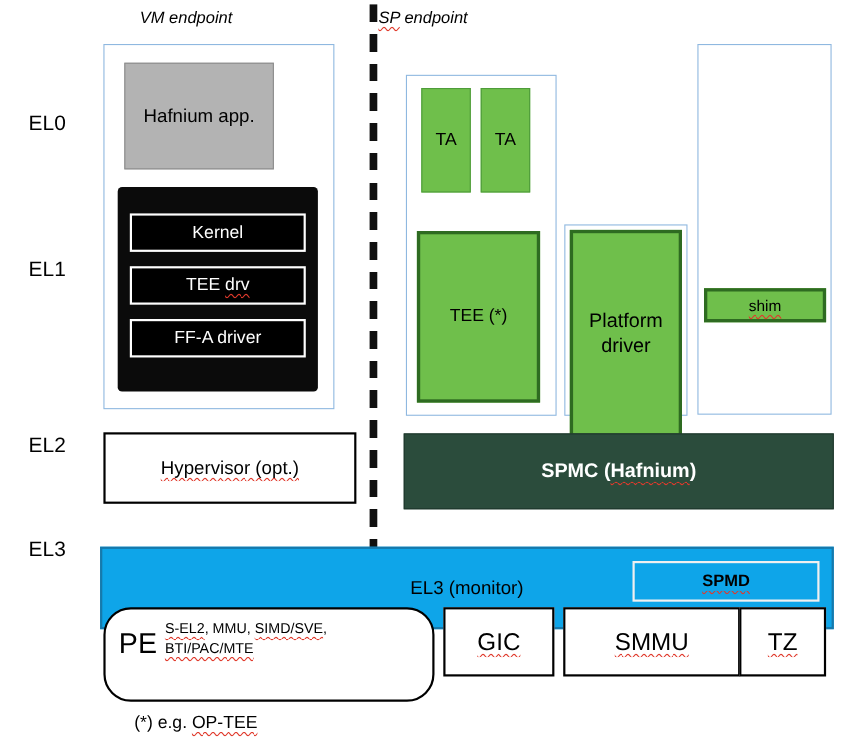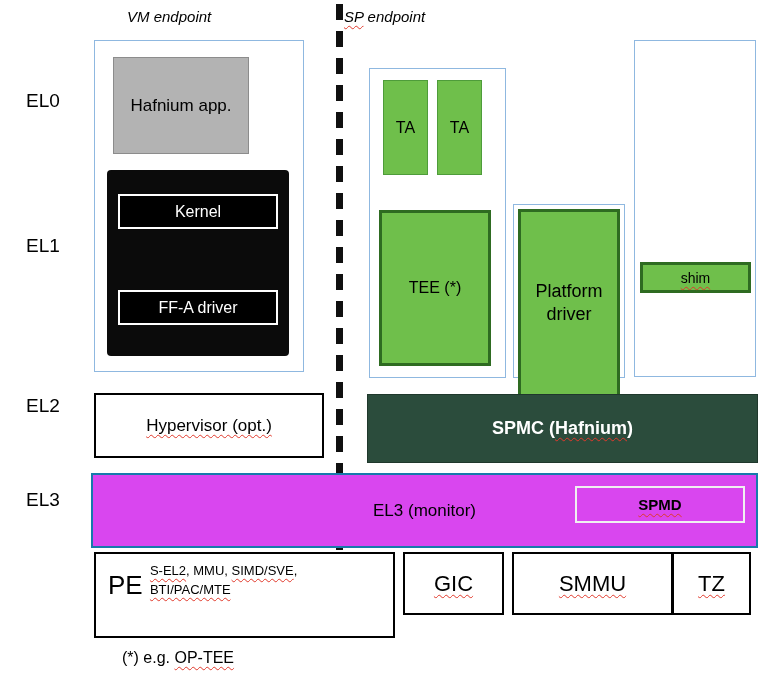--- a/index.html
+++ b/index.html
@@ -24,21 +24,21 @@
   .lbl-sp{left:344px;top:8px;}
 
   
   .divider{
     left:336px;top:4px;width:7px;height:546px;
     background:repeating-linear-gradient(to bottom,#101010 0px,#101010 16px,transparent 16px,transparent 27px);
   }
 
   
   .el-label{font-size:19px;white-space:nowrap;}
-  .el0{left:26px;top:90px;}
+  .el0{left:26px;top:102px;}
   .el1{left:26px;top:235px;}
   .el2{left:26px;top:395px;}
   .el3{left:26px;top:489px;}
 
   
   .vm-container{left:94px;top:40px;width:210px;height:332px;border:1px solid #8fb8e0;background:#fff;}
   .client-app{left:113px;top:57px;width:136px;height:97px;background:#b3b3b3;border:1px solid #8c8c8c;font-size:17px;}
   .kernel-stack{left:107px;top:170px;width:182px;height:186px;background:#0b0b0b;border-radius:4px;padding-left:14px;}
   .stack-item{position:absolute;box-sizing:border-box;left:11px;width:160px;height:35px;background:#000;border:2px solid #fff;color:#fff;font-size:16px;}
   .si-kernel{top:24px;}
@@ -56,27 +56,27 @@
   .ta2{left:437px;top:80px;width:45px;height:95px;font-size:16px;}
   .tee{left:379px;top:210px;width:112px;height:156px;font-size:16px;}
   .platform{left:518px;top:209px;width:102px;height:188px;font-size:18px;line-height:1.3;justify-content:center;}
   .secure-service{left:650px;top:76px;width:94px;height:103px;font-size:14px;line-height:1.3;}
   .shim{left:640px;top:262px;width:111px;height:31px;font-size:14px;}
 
   
   .spmc{left:367px;top:394px;width:391px;height:69px;background:#2b4c3c;border:1px solid #1f382c;color:#fff;font-weight:bold;font-size:18px;}
 
   
-  .el3-bar{left:91px;top:473px;width:667px;height:75px;background:#d946ef;border:2px solid #1779ab;}
+  .el3-bar{left:91px;top:497px;width:667px;height:75px;background:#0ea5e9;border:2px solid #1779ab;}
   .el3-bar-text{position:absolute;left:0;top:0;width:100%;height:100%;font-size:17px;}
   .spmd{position:absolute;box-sizing:border-box;left:482px;top:11px;width:170px;height:37px;border:2px solid #f0f0f0;font-size:15px;font-weight:bold;}
 
   
   .hw-box{background:#fff;border:2px solid #000;}
-  .pe{left:94px;top:552px;width:301px;height:86px;padding:8px 12px;}
+  .pe{left:94px;top:552px;width:301px;height:86px;padding:8px 12px;border-radius:25px;}
   .pe-title{font-size:26px;}
   .pe-small{display:inline-block;font-size:13px;line-height:1.45;vertical-align:baseline;}
   .gic{left:403px;top:552px;width:101px;height:63px;font-size:22px;}
   .smmu{left:512px;top:552px;width:161px;height:63px;font-size:22px;}
   .tz{left:672px;top:552px;width:79px;height:63px;font-size:22px;}
 
   .footnote{left:122px;top:649px;font-size:16px;}
 </style>
 </head>
 <body>
@@ -99,20 +99,23 @@
 
   <div class="abs vm-container"></div>
 
   <div class="abs center client-app">
     <span>Hafnium app.</span>
   </div>
 
   <div class="abs kernel-stack">
     <div class="stack-item si-kernel center">
       <span>Kernel</span>
+    </div>
+    <div class="stack-item si-teedrv center">
+      <span><span>TEE </span><span class="sq">drv</span></span>
     </div>
     <div class="stack-item si-ffa center">
       <span>FF-A driver</span>
     </div>
   </div>
 
   <div class="abs center hypervisor">
     <span class="sq">Hypervisor (opt.)</span>
   </div>
 

